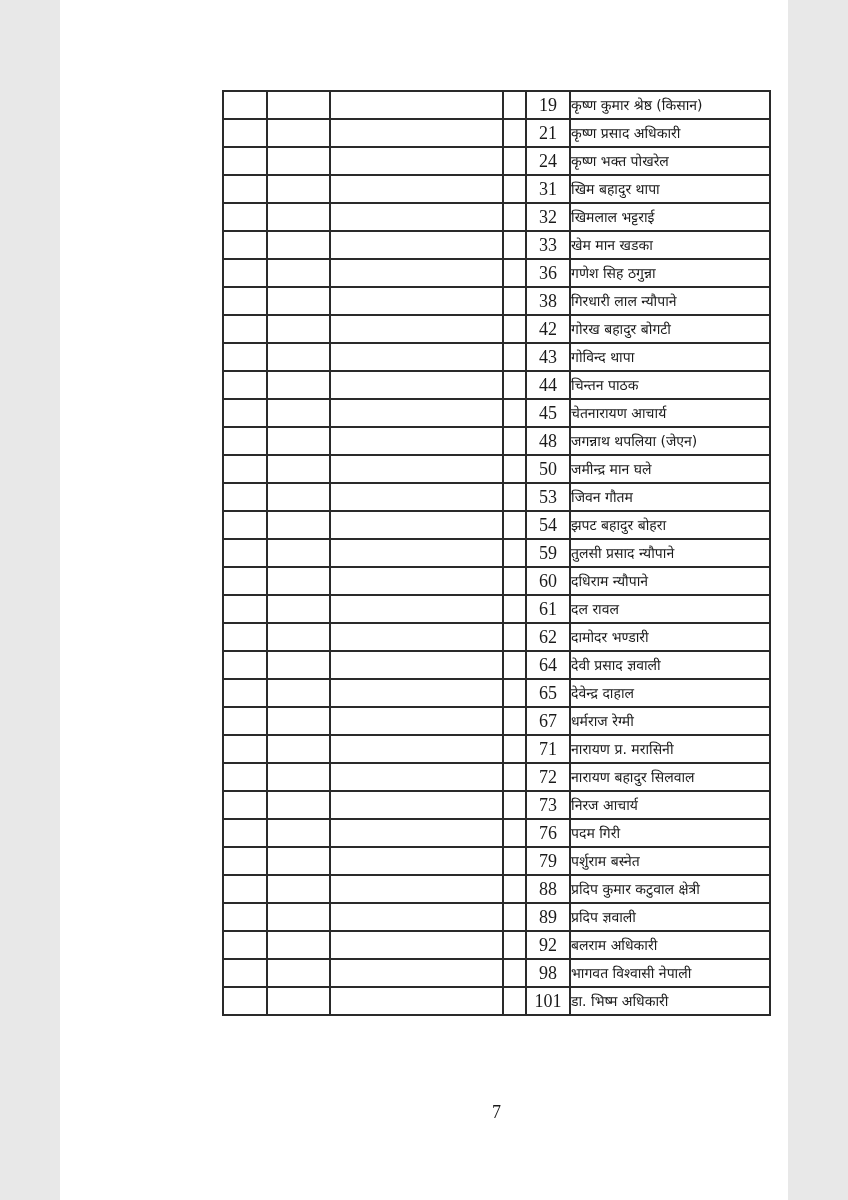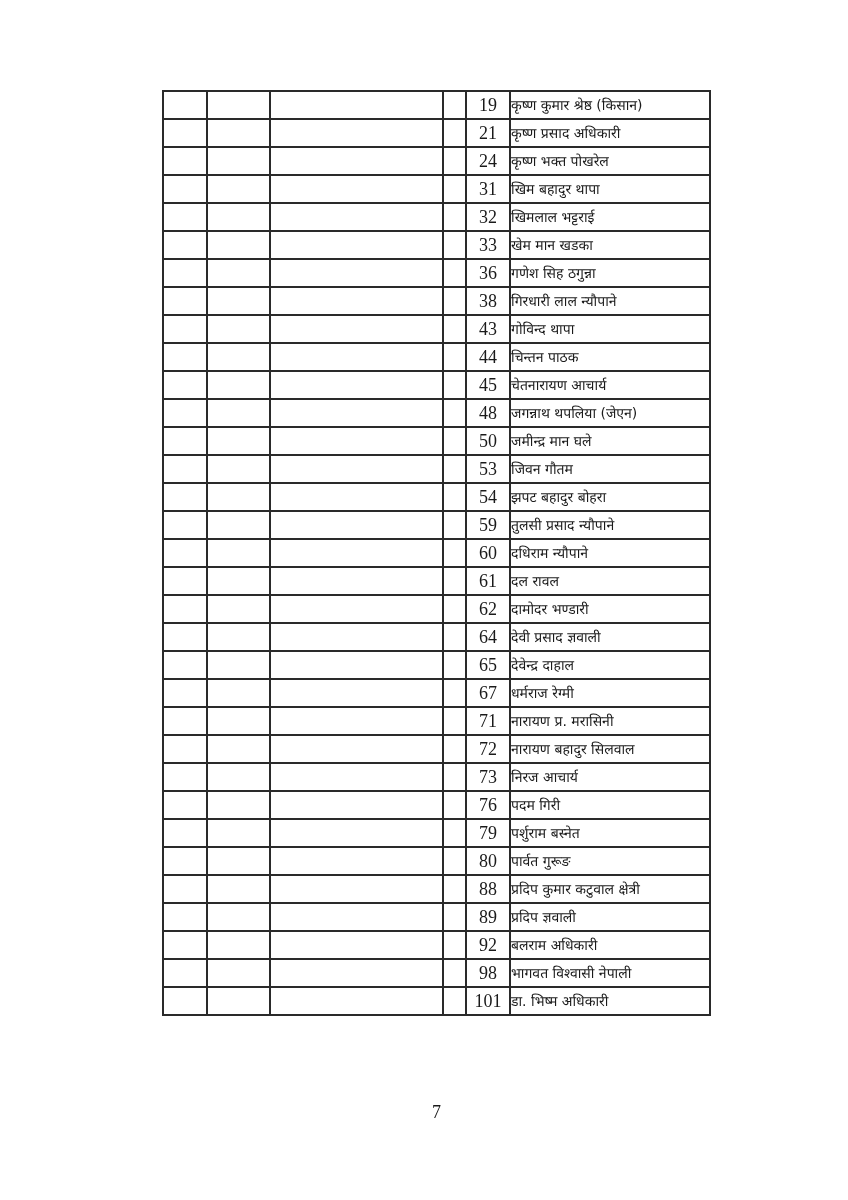--- a/index.html
+++ b/index.html
@@ -1,19 +1,19 @@
 <!DOCTYPE html>
 <html style="--bg: #ffffff; --ink: #1a1a1a; --border: #2a2a2a;"><head>
 <meta charset="utf-8">
 <style>
   html, body { margin: 0; padding: 0; }
   body { background: #e8e8e8; }
   .page {
     position: relative;
-    width: 848px;
+    width: 728px;
     height: 1200px;
     margin: 0 auto;
     background: var(--bg, #ffffff);
     overflow: hidden;
   }
   table.roster {
     position: absolute;
     left: 162px;
     top: 90px;
     width: 549px;
@@ -131,20 +131,28 @@
     <td class="c-empty"></td>
     <td class="c-empty"></td>
     <td class="c-serial">38</td>
     <td class="c-name">गिरधारी लाल न्यौपाने</td>
   </tr>
         <tr>
     <td class="c-empty"></td>
     <td class="c-empty"></td>
     <td class="c-empty"></td>
     <td class="c-empty"></td>
+    <td class="c-serial">42</td>
+    <td class="c-name">गोरख बहादुर बोगटी</td>
+  </tr>
+        <tr>
+    <td class="c-empty"></td>
+    <td class="c-empty"></td>
+    <td class="c-empty"></td>
+    <td class="c-empty"></td>
     <td class="c-serial">43</td>
     <td class="c-name">गोविन्द थापा</td>
   </tr>
         <tr>
     <td class="c-empty"></td>
     <td class="c-empty"></td>
     <td class="c-empty"></td>
     <td class="c-empty"></td>
     <td class="c-serial">44</td>
     <td class="c-name">चिन्तन पाठक</td>
@@ -277,28 +285,20 @@
     <td class="c-serial">76</td>
     <td class="c-name">पदम गिरी</td>
   </tr>
         <tr>
     <td class="c-empty"></td>
     <td class="c-empty"></td>
     <td class="c-empty"></td>
     <td class="c-empty"></td>
     <td class="c-serial">79</td>
     <td class="c-name">पर्शुराम बस्नेत</td>
-  </tr>
-        <tr>
-    <td class="c-empty"></td>
-    <td class="c-empty"></td>
-    <td class="c-empty"></td>
-    <td class="c-empty"></td>
-    <td class="c-serial">80</td>
-    <td class="c-name">पार्वत गुरूङ</td>
   </tr>
         <tr>
     <td class="c-empty"></td>
     <td class="c-empty"></td>
     <td class="c-empty"></td>
     <td class="c-empty"></td>
     <td class="c-serial">88</td>
     <td class="c-name">प्रदिप कुमार कटुवाल क्षेत्री</td>
   </tr>
         <tr>

